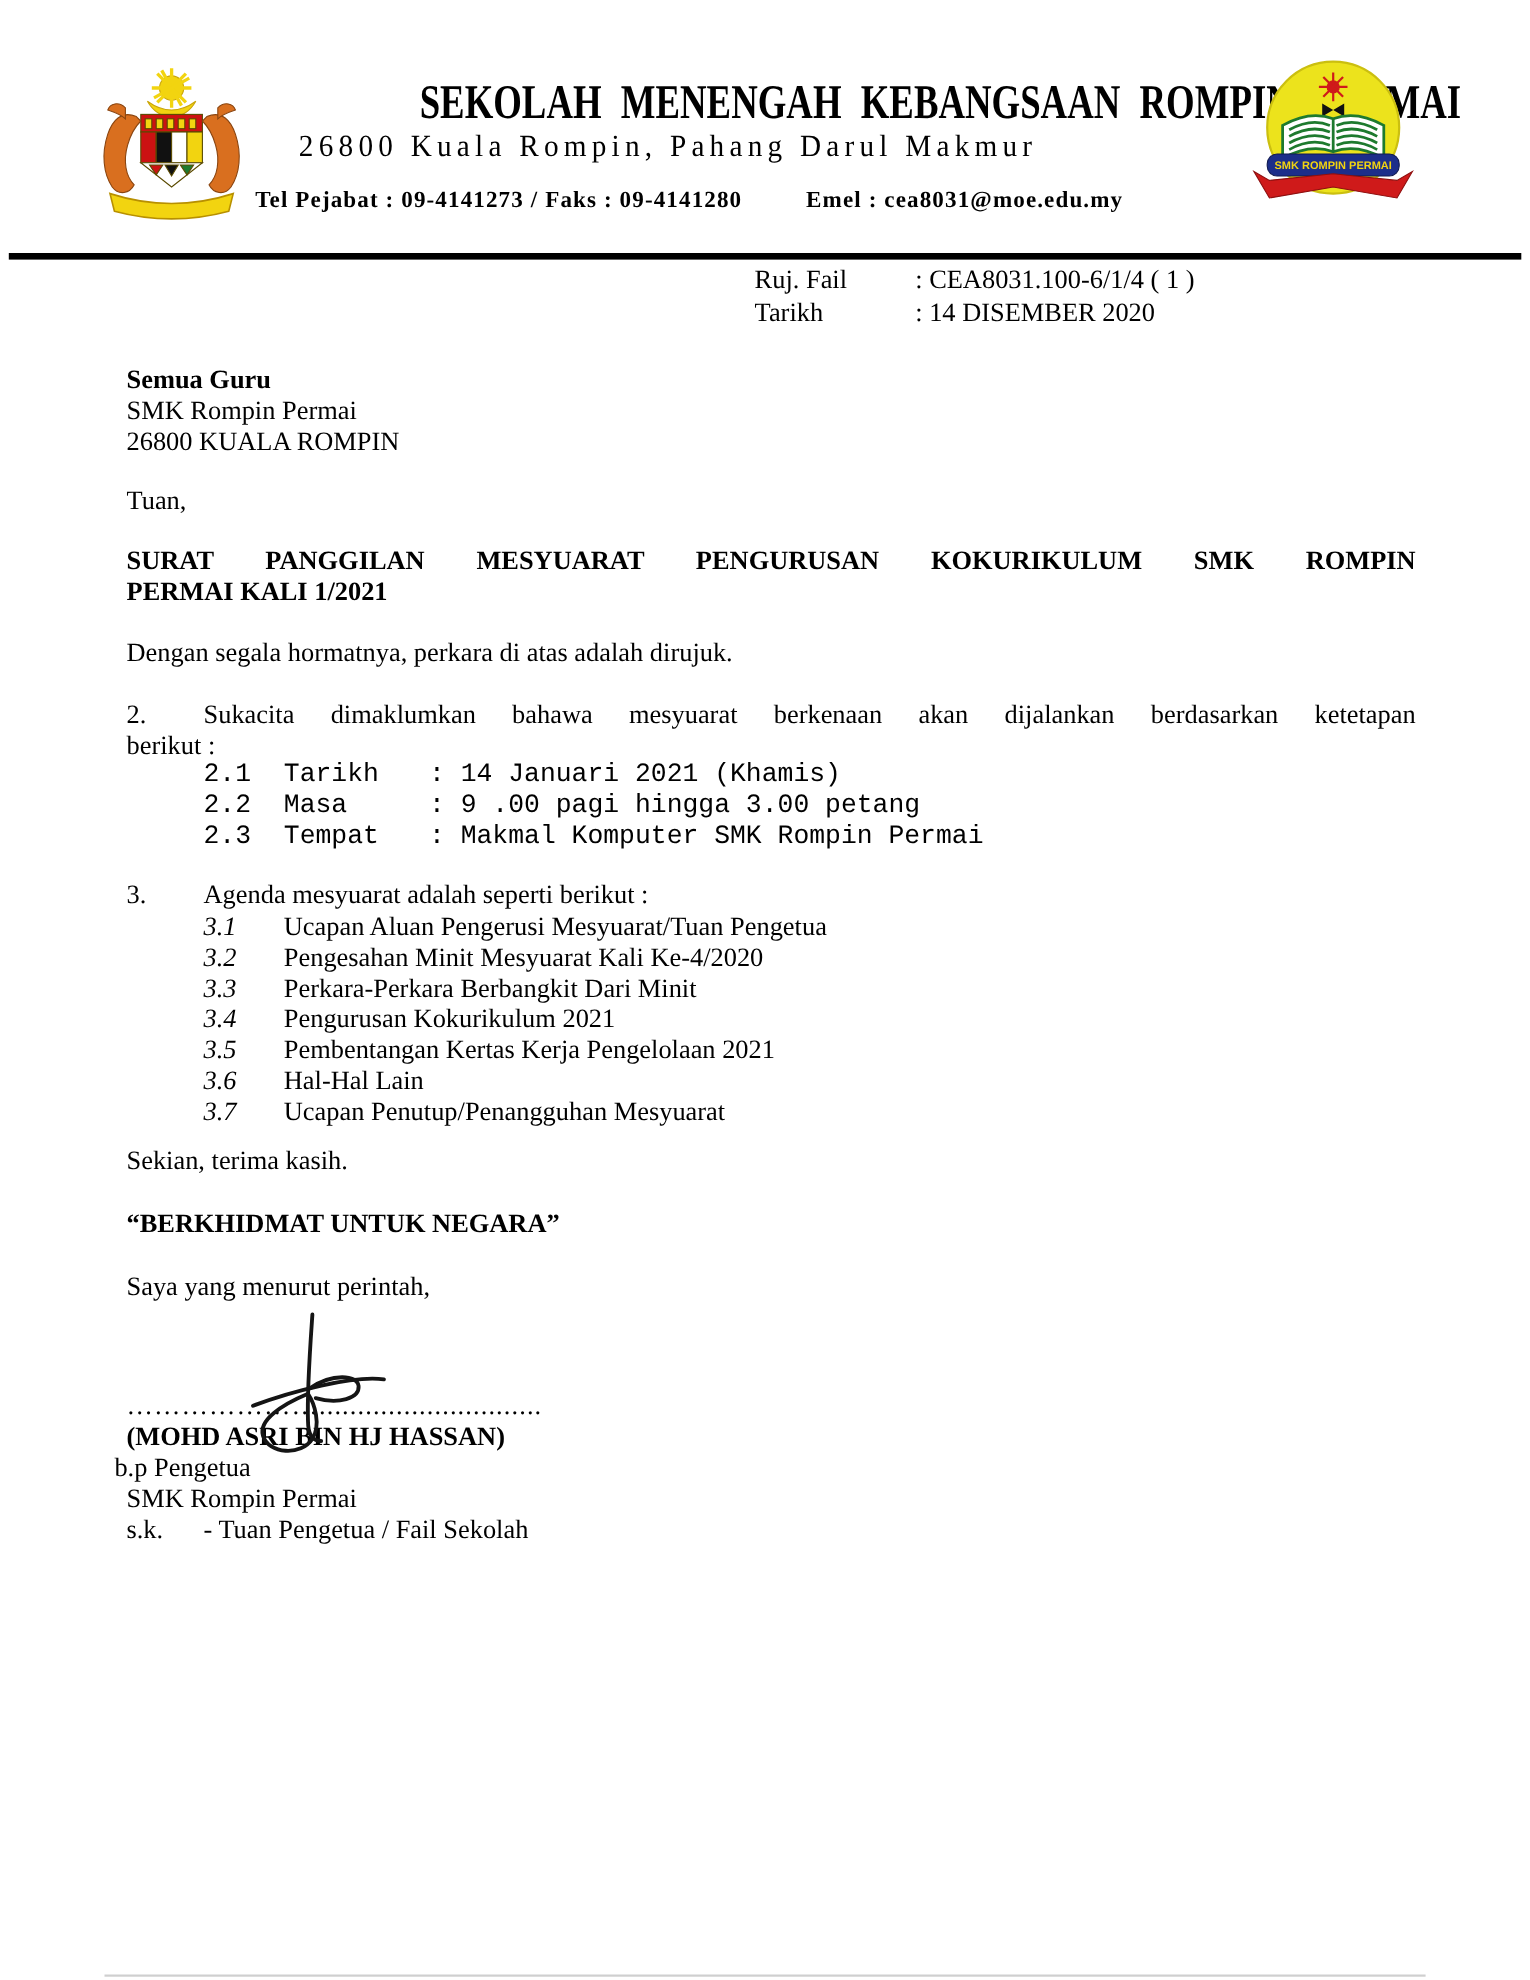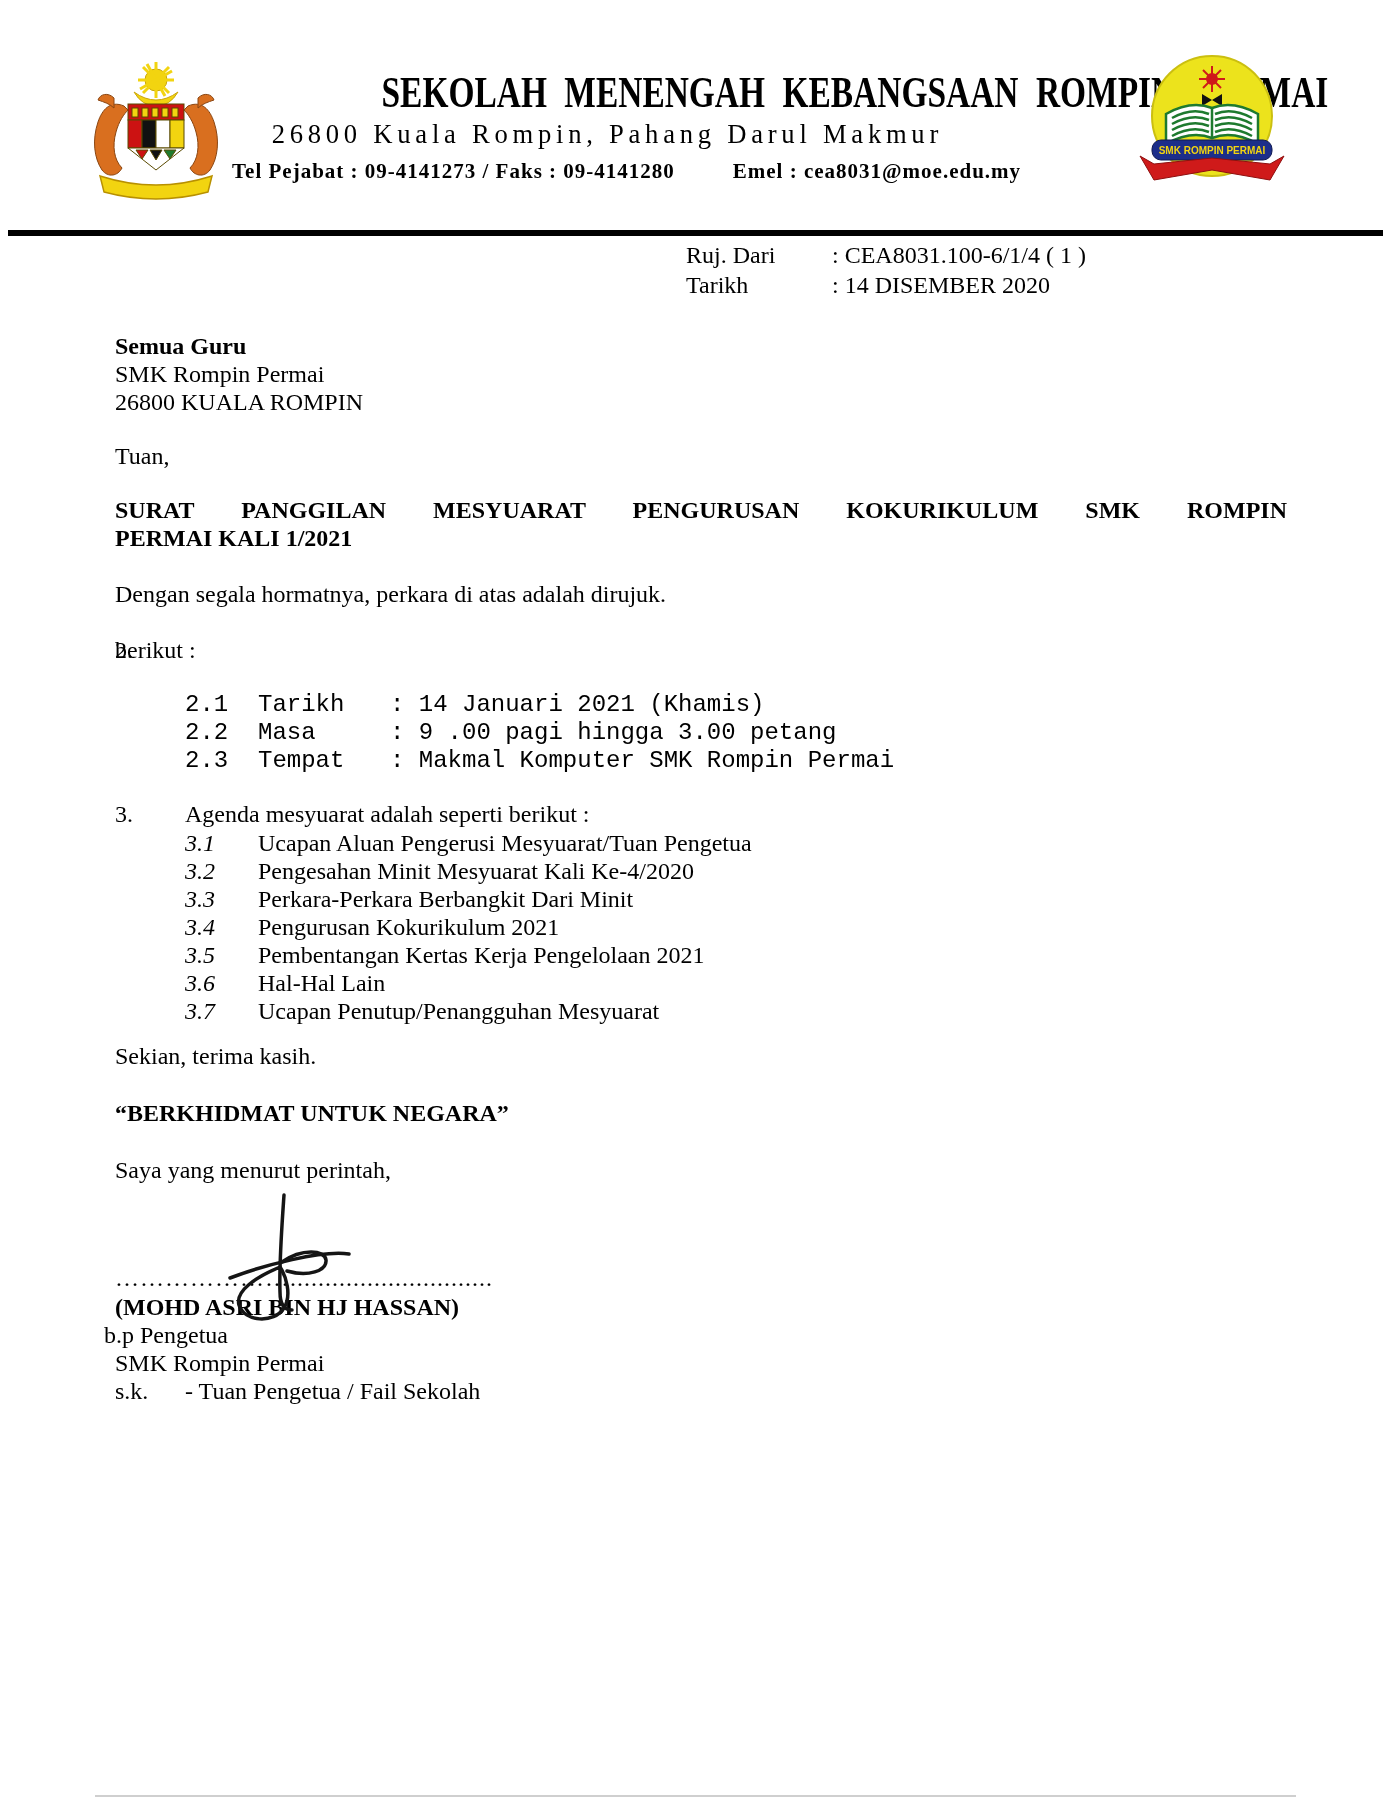--- a/index.html
+++ b/index.html
@@ -13,21 +13,21 @@
   .logo-wrap  { position:absolute; left:1136px; top:52px; width:152px; height:148px; }
   .head-center{ position:absolute; left:232px; top:70px; width:750px; text-align:center; }
   .school-name{
     display:inline-block; font-weight:bold; font-size:44px; line-height:46px;
     white-space:nowrap; transform:scaleX(0.76); transform-origin:center; word-spacing:12px;
   }
   .school-address{
     display:inline-block; font-size:28px; line-height:34px; letter-spacing:5px;
     white-space:nowrap; transform:scaleX(0.95); transform-origin:center; margin-top:1px;
   }
-  .school-contact{ font-size:21px; font-weight:bold; margin-top:8px; white-space:nowrap; letter-spacing:1px; }
+  .school-contact{ font-size:21px; font-weight:bold; margin-top:18px; white-space:nowrap; letter-spacing:1px; }
   .school-contact .gap{ display:inline-block; width:58px; }
 
   .rule { position:absolute; left:8px; right:8px; top:230px; height:6px; background:#000; }
   .bottom-rule { position:absolute; left:95px; right:95px; bottom:3px; height:2px; background:#cfcfcf; }
 
   
   .ref-block { position:absolute; left:686px; top:240px; font-size:24px; line-height:30px; }
   .ref-row { display:flex; }
   .ref-label { width:146px; }
 
@@ -158,21 +158,21 @@
       <text x="76" y="102" text-anchor="middle" font-size="10" font-weight="bold" fill="#f2d410" font-family="Liberation Sans, sans-serif">SMK ROMPIN PERMAI</text>
 
       <path d="M4,104 L18,128 L76,118 L134,128 L148,104 L134,112 L76,106 L18,112 Z" fill="#cf1a1a" stroke="#8e0f0f"></path>
     </svg>
   </div>
 
   <div class="rule"></div>
 
   <div class="ref-block">
     <div class="ref-row">
-      <span class="ref-label">Ruj. Dari</span>
+      <span class="ref-label">Ruj. Fail</span>
       <span>: CEA8031.100-6/1/4 ( 1 )</span>
     </div>
     <div class="ref-row">
       <span class="ref-label">Tarikh</span>
       <span>: 14 DISEMBER 2020</span>
     </div>
   </div>
 
   <div class="recipient txt">
     <div class="bold">Semua Guru</div>
@@ -184,20 +184,21 @@
 
   <div class="subject txt">
     <div class="just-last">SURAT PANGGILAN MESYUARAT PENGURUSAN KOKURIKULUM SMK ROMPIN</div>
     <div>PERMAI KALI 1/2021</div>
   </div>
 
   <div class="intro txt">Dengan segala hormatnya, perkara di atas adalah dirujuk.</div>
 
   <div class="item2 txt numbered">
     <span class="pnum">2.</span>
+    <div class="pbody just-last">Sukacita dimaklumkan bahawa mesyuarat berkenaan akan dijalankan berdasarkan ketetapan</div>
     <div>berikut :</div>
   </div>
 
   <div class="details txt">
     <div class="d-row">
       <span class="d-num">2.1</span>
       <span class="d-label">Tarikh</span>
       <span class="d-value">: 14 Januari 2021 (Khamis)</span>
     </div>
     <div class="d-row">

